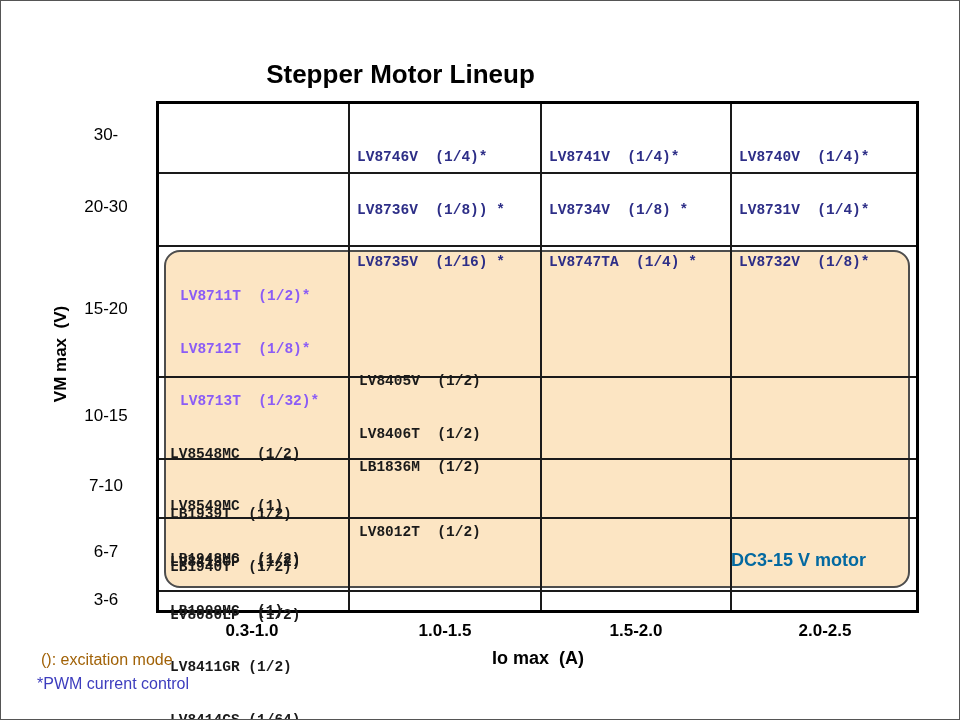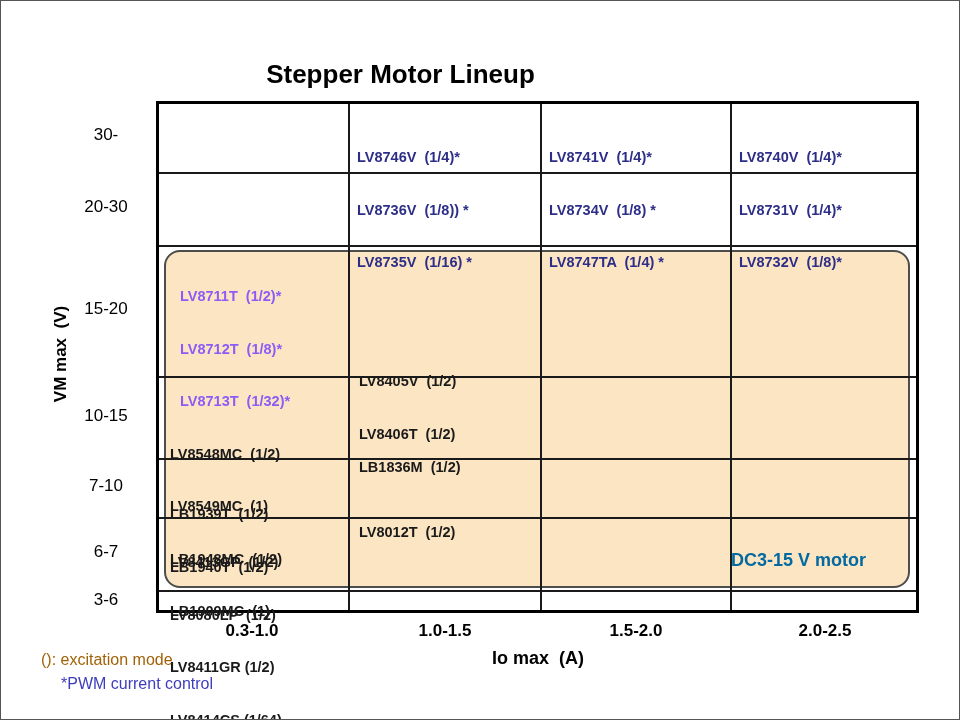--- a/index.html
+++ b/index.html
@@ -21,21 +21,21 @@
     position:absolute; left:5px; top:146px; width:746px; height:338px;
     background:#FCE5C3; border:2px solid #4D4D4D; border-radius:16px;
     box-sizing:border-box;
   }
   .vline { position:absolute; top:0; width:2px; height:506px; background:#1a1a1a; }
   .hline { position:absolute; left:0; height:2px; width:757px; background:#1a1a1a; }
   .v1{left:189px}.v2{left:381px}.v3{left:571px}
   .h1{top:68px}.h2{top:141px}.h3{top:272px}.h4{top:354px}.h5{top:413px}.h6{top:486px}
   
   .pn { position:absolute; font-weight:bold; font-size:14.5px; line-height:17.5px;
-        white-space:pre; color:#1A1A1A; }
+        white-space:pre; color:#1A1A1A;font-family:Liberation Mono, monospace; }
   .pn.navy .ln { color:#2D2E87; }
   .ln.purple { color:#8b5cf6;margin-left:10px; }
   .pos-r30c2{left:198px;top:10px}
   .pos-r30c3{left:390px;top:10px}
   .pos-r30c4{left:580px;top:10px}
   .pos-r15c1{left:11px;top:149px}
   .pos-r15c2{left:200px;top:234px}
   .pos-r10c1{left:11px;top:296px}
   .pos-r10c2{left:200px;top:320px}
   .pos-r7c1{left:11px;top:367px}
@@ -50,21 +50,21 @@
   .rl4{top:475px}.rl5{top:541px}.rl6{top:589px}
   .vm { position:absolute; left:-3px; top:341px; width:130px; height:24px;
         transform:rotate(-90deg); text-align:center; font-weight:bold;
         font-size:17px; white-space:pre; }
   .clabel { position:absolute; top:620px; width:120px; text-align:center;
             font-weight:bold; font-size:17px; }
   .cl0{left:191px}.cl1{left:384px}.cl2{left:575px}.cl3{left:764px}
   .io { position:absolute; left:437px; top:647px; width:200px; text-align:center;
         font-weight:bold; font-size:18px; white-space:pre; }
   .note1 { position:absolute; left:40px; top:650px; font-size:16px; color:#a16207; }
-  .note2 { position:absolute; left:36px; top:674px; font-size:16px; color:#3D3DBE;margin-left:24px; }
+  .note2 { position:absolute; left:36px; top:674px; font-size:16px; color:#3D3DBE; }
 </style>
 </head>
 <body>
 
 <div class="page">
 
   <h1 class="title">Stepper Motor Lineup</h1>
 
   <div class="vm">VM max  (V)</div>
   <div class="rlabel rl0">30-</div>

